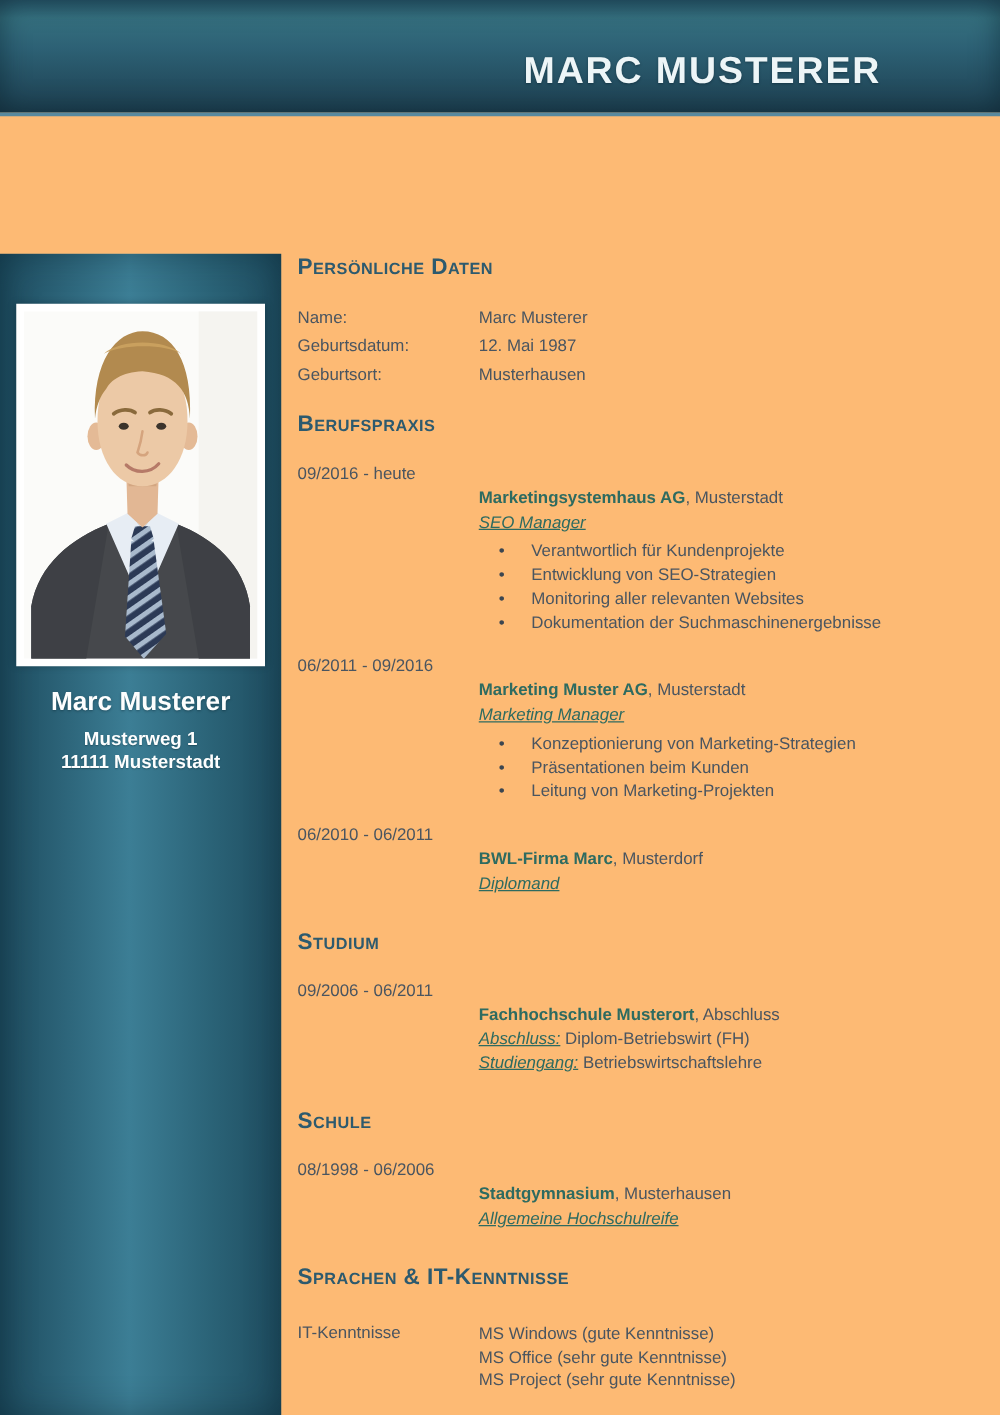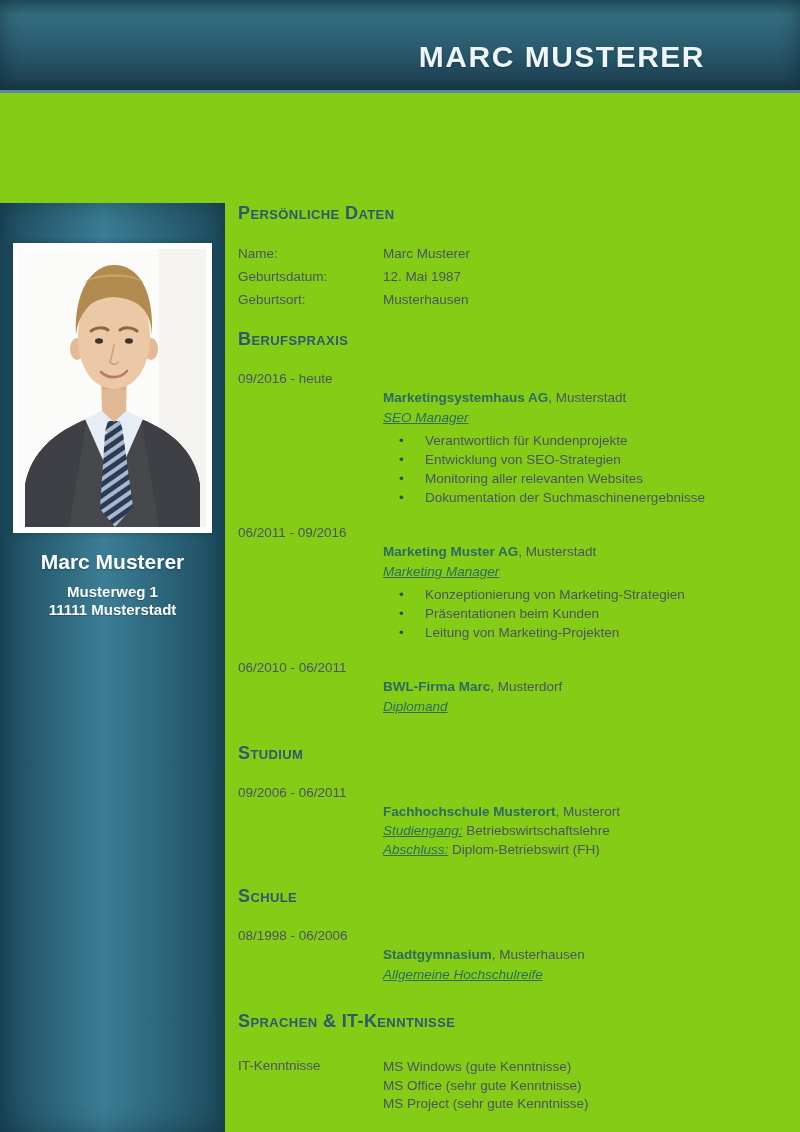--- a/index.html
+++ b/index.html
@@ -4,21 +4,21 @@
 <style>
   * { margin: 0; padding: 0; box-sizing: border-box; }
   html, body { background: #e9eef1; }
   body { font-family: "Liberation Sans", "DejaVu Sans", sans-serif; }
 
   .page {
     position: relative;
     width: 800px;
     height: 1132px;
     margin: 0 auto;
-    background: #84cc16;
+    background: #fdba74;
     overflow: hidden;
   }
 
   
   .header-band {
     position: absolute;
     top: 0; left: 0;
     width: 800px;
     height: 93px;
     background: linear-gradient(180deg, #2a5a6d 0%, #35707f 16%, #2d6175 42%, #234c5e 78%, #1e4050 100%);
@@ -275,23 +275,23 @@
       </div>
     </div>
 
     <div class="gap-sm"></div>
     <div class="section-heading">Studium</div>
     <div class="gap-md"></div>
 
     <div class="entry">
       <div class="period">09/2006 - 06/2011</div>
       <div class="body">
-        <div><span class="company">Fachhochschule Musterort</span><span class="location">, Musterort</span></div>
+        <div><span class="company">Fachhochschule Musterort</span><span class="location">, Abschluss</span></div>
+        <div><span class="detail-label">Abschluss:</span><span> Diplom-Betriebswirt (FH)</span></div>
         <div><span class="detail-label">Studiengang:</span><span> Betriebswirtschaftslehre</span></div>
-        <div><span class="detail-label">Abschluss:</span><span> Diplom-Betriebswirt (FH)</span></div>
       </div>
     </div>
 
     <div class="gap-sm"></div>
     <div class="section-heading">Schule</div>
     <div class="gap-md"></div>
 
     <div class="entry">
       <div class="period">08/1998 - 06/2006</div>
       <div class="body">

